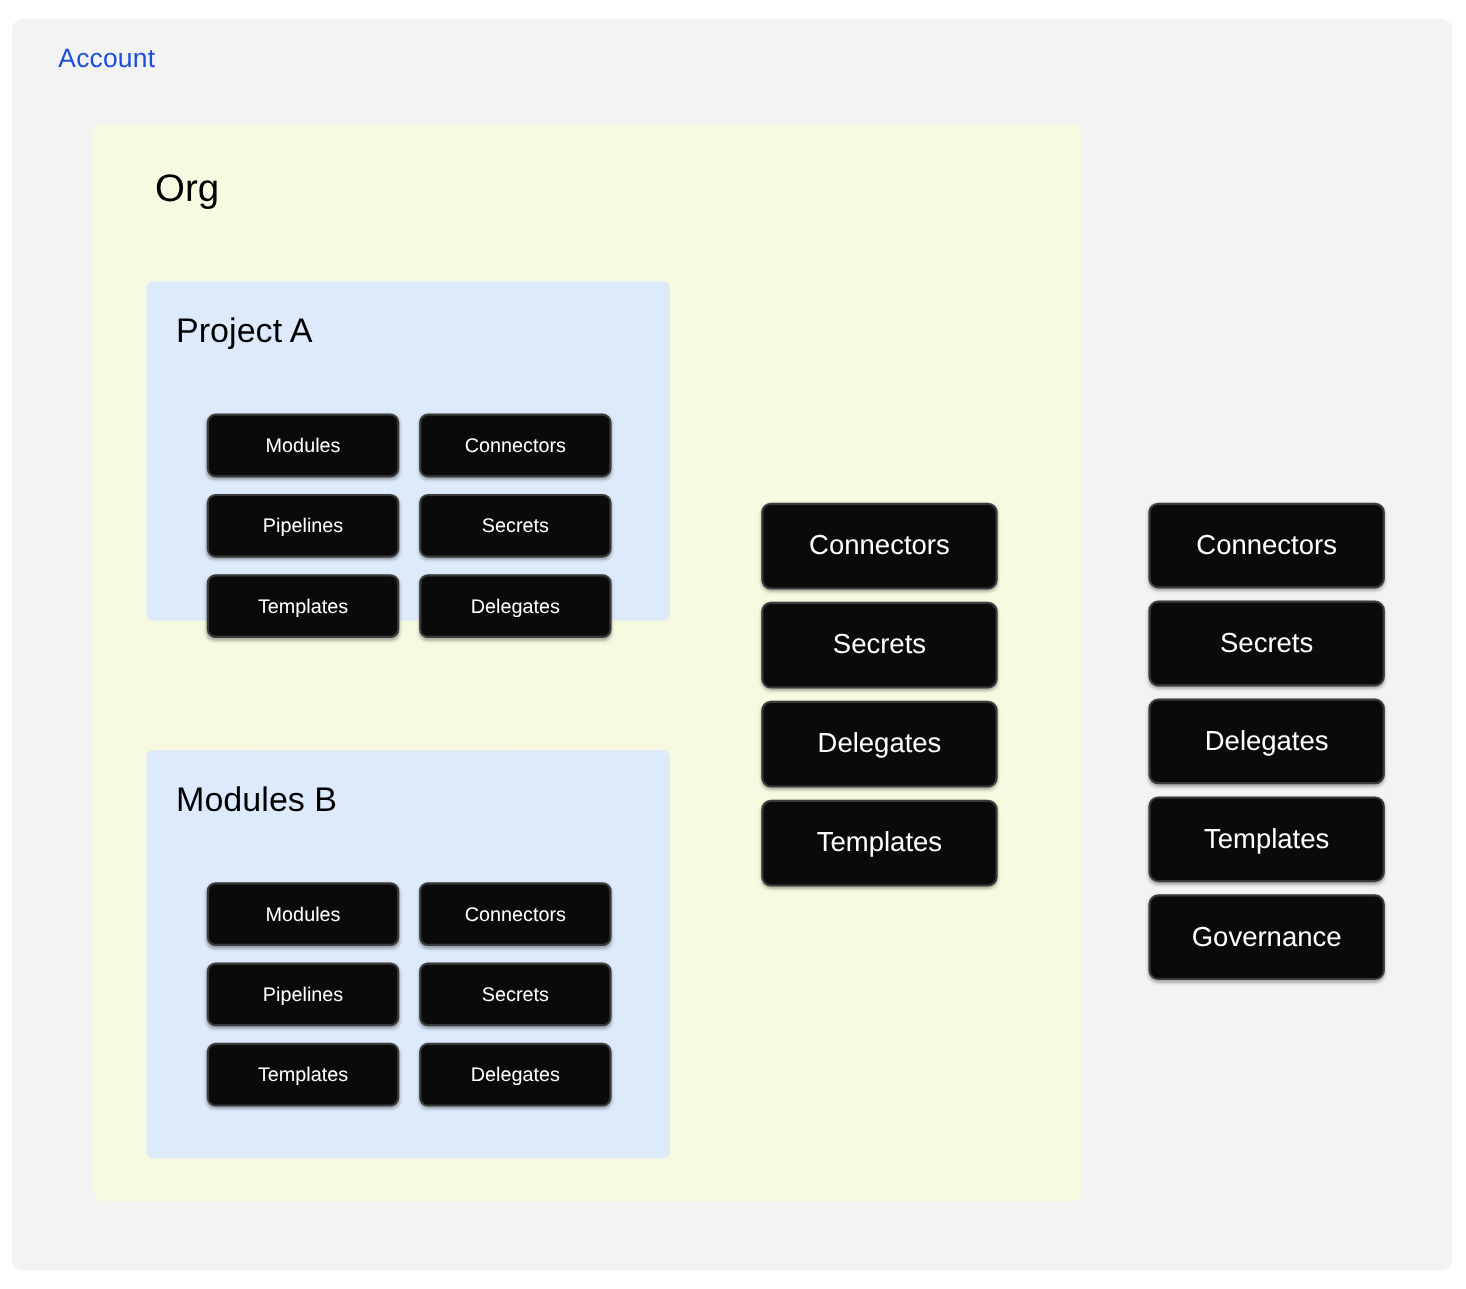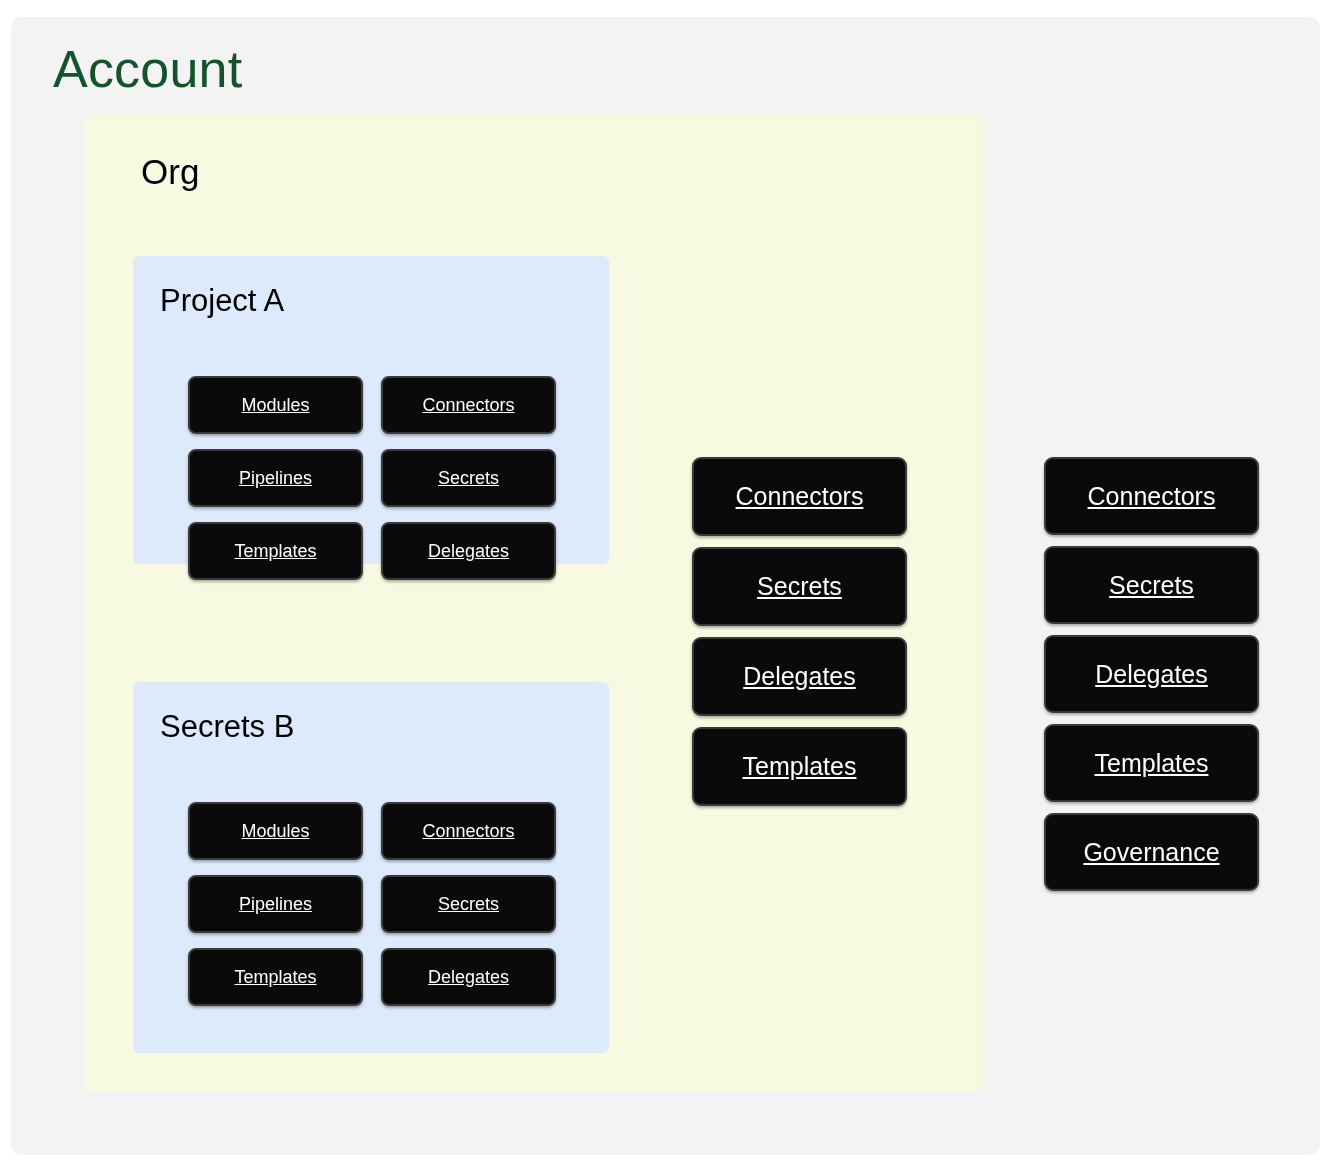--- a/index.html
+++ b/index.html
@@ -24,23 +24,23 @@
     width: 1309px;
     height: 1138px;
     background: #F3F3F3;
     border-radius: 10px;
     box-sizing: border-box;
   }
   .account-title {
     position: absolute;
     left: 42px;
     top: 24px;
-    font-size: 52px;
+    font-size: 24px;
     line-height: 1.1;
-    color: #14532d;
+    color: #1d4ed8;
     letter-spacing: 0.2px;
     white-space: nowrap;
   }
 
   .org-box {
     position: absolute;
     left: 74px;
     top: 96px;
     width: 898px;
     height: 979px;
@@ -86,21 +86,20 @@
     border-radius: 9px;
     display: flex;
     align-items: center;
     justify-content: center;
     box-sizing: border-box;
     border: 2px solid #3a3a3a;
     box-shadow: 0 2px 3px rgba(0,0,0,0.30);
     text-align: center;
     white-space: nowrap;
     user-select: none;
-    text-decoration: underline;
   }
 
   
   .project-grid {
     position: absolute;
     left: 55px;
     top: 120px;
     width: 368px;
     display: grid;
     grid-template-columns: 175px 175px;
@@ -157,21 +156,21 @@
         <div class="tile">Modules</div>
         <div class="tile">Connectors</div>
         <div class="tile">Pipelines</div>
         <div class="tile">Secrets</div>
         <div class="tile">Templates</div>
         <div class="tile">Delegates</div>
       </div>
     </div>
 
     <div class="project-box pb">
-      <div class="project-title">Secrets B</div>
+      <div class="project-title">Modules B</div>
       <div class="project-grid">
         <div class="tile">Modules</div>
         <div class="tile">Connectors</div>
         <div class="tile">Pipelines</div>
         <div class="tile">Secrets</div>
         <div class="tile">Templates</div>
         <div class="tile">Delegates</div>
       </div>
     </div>
 

